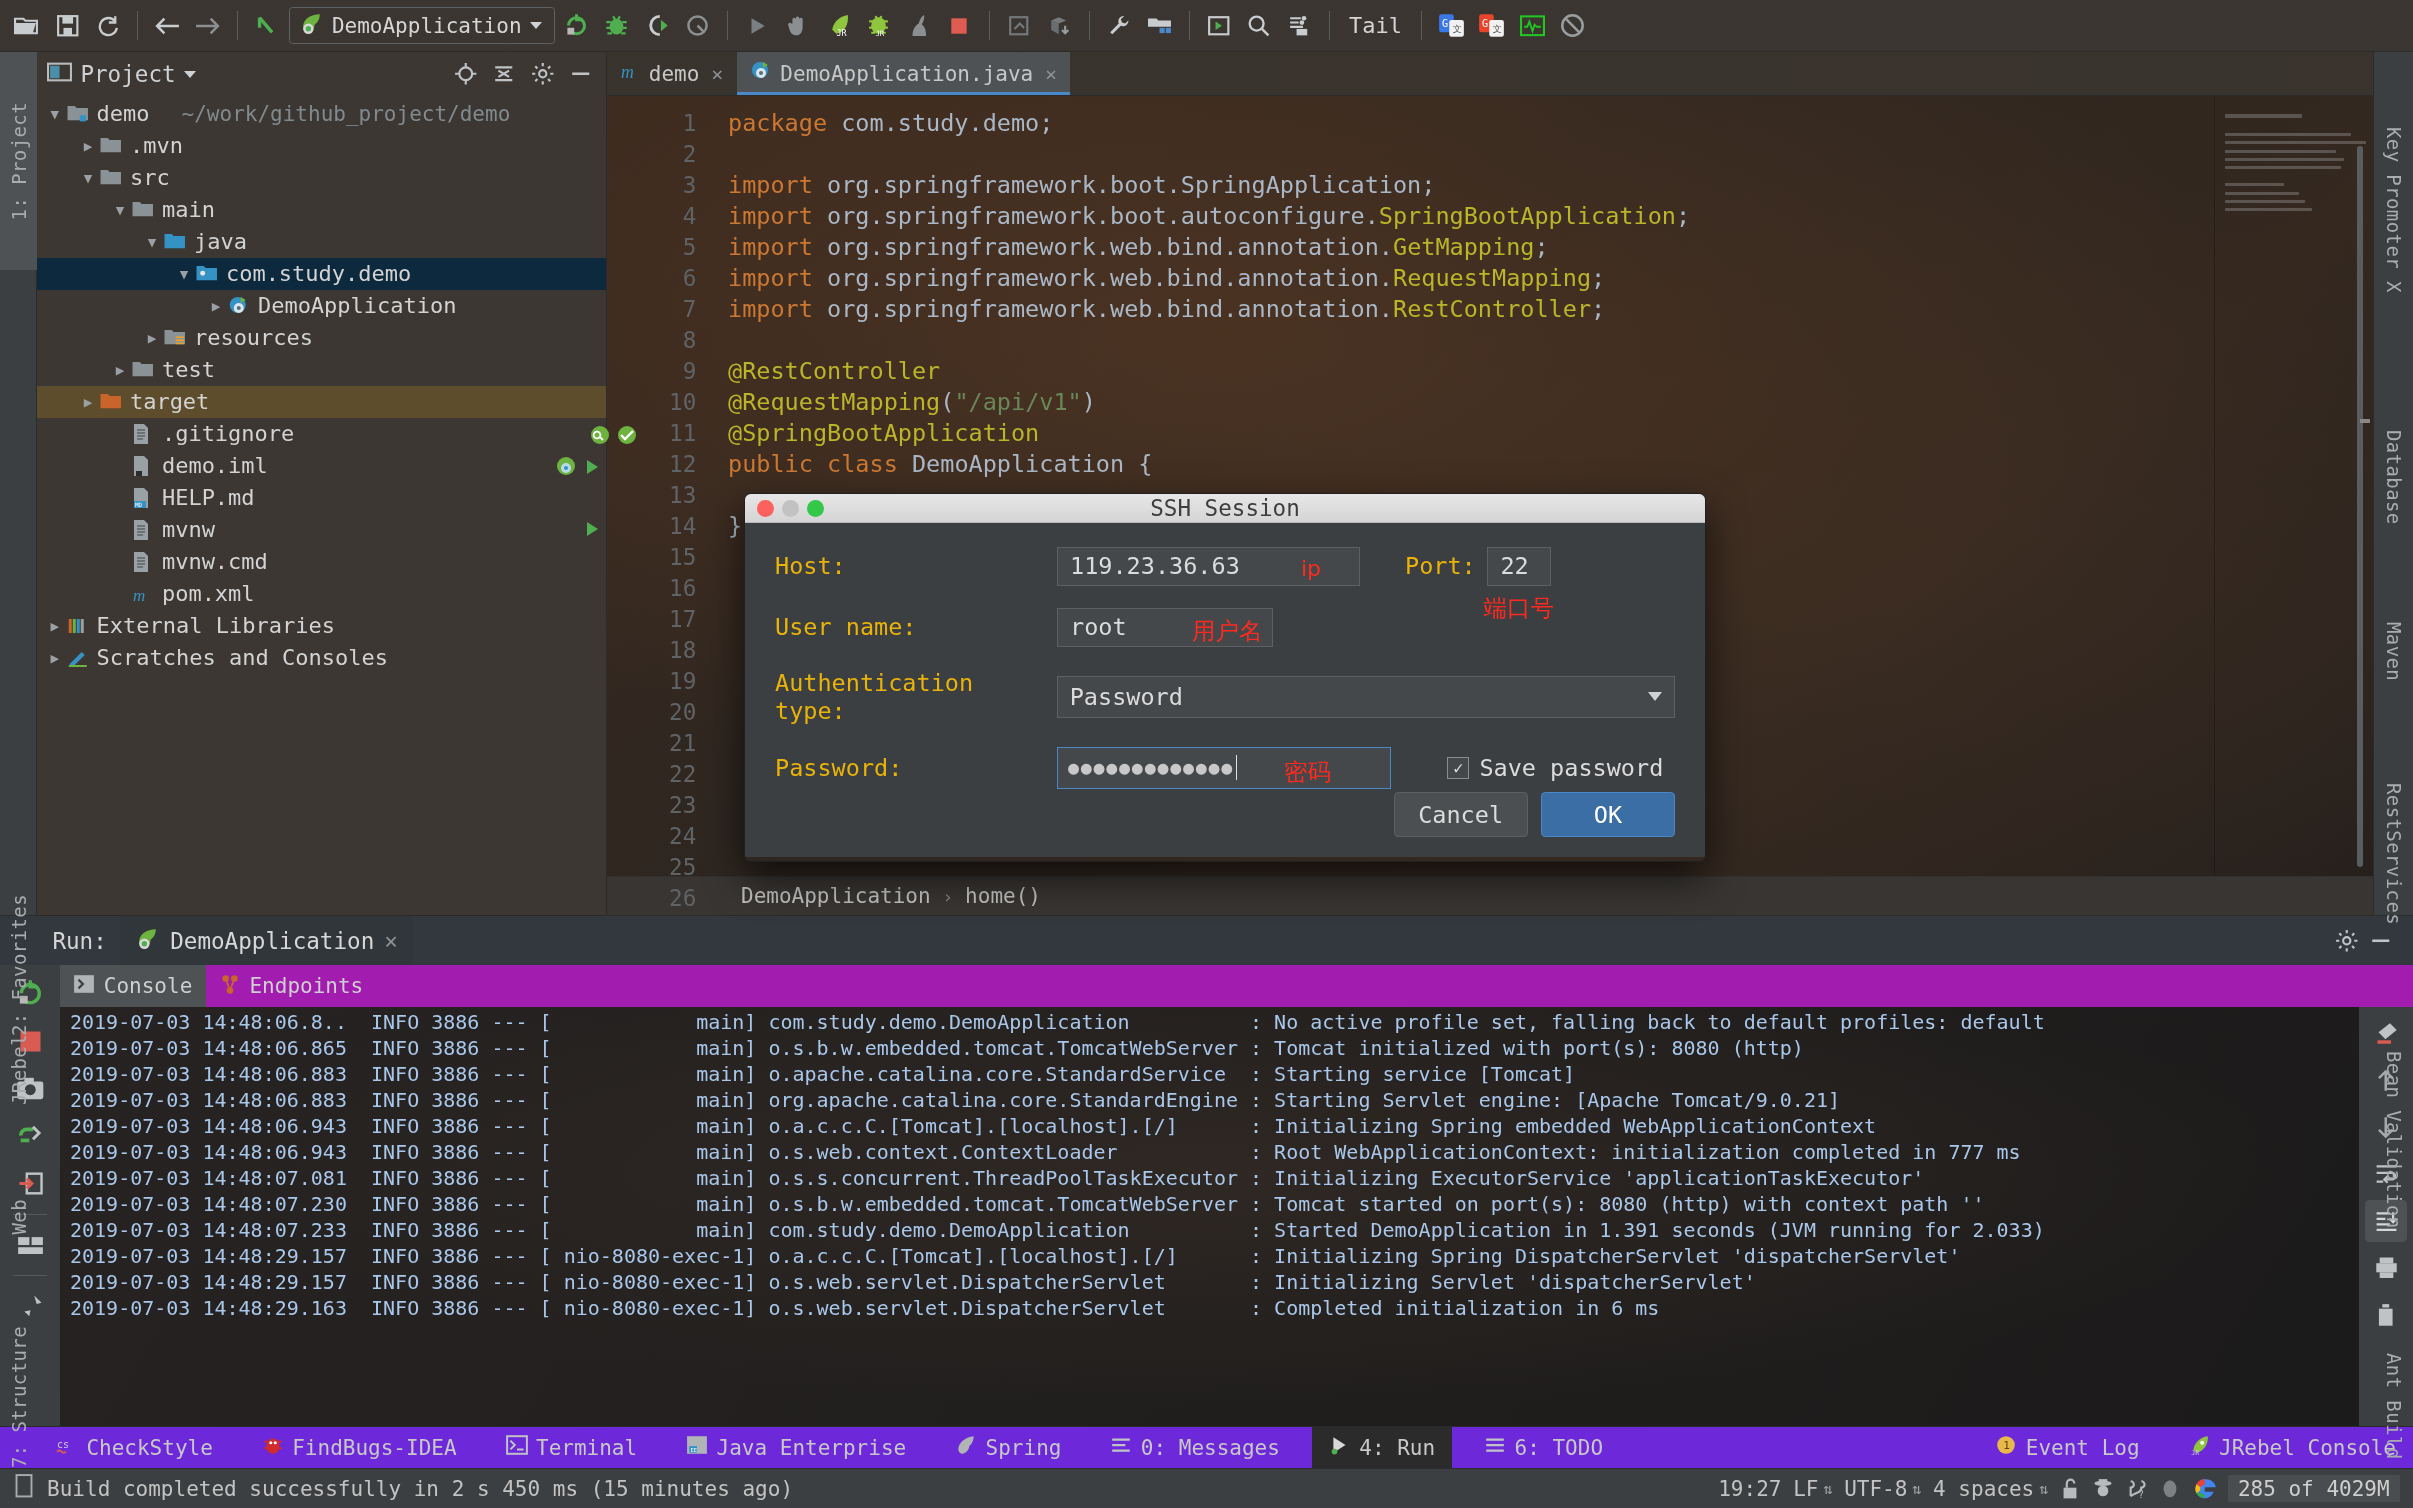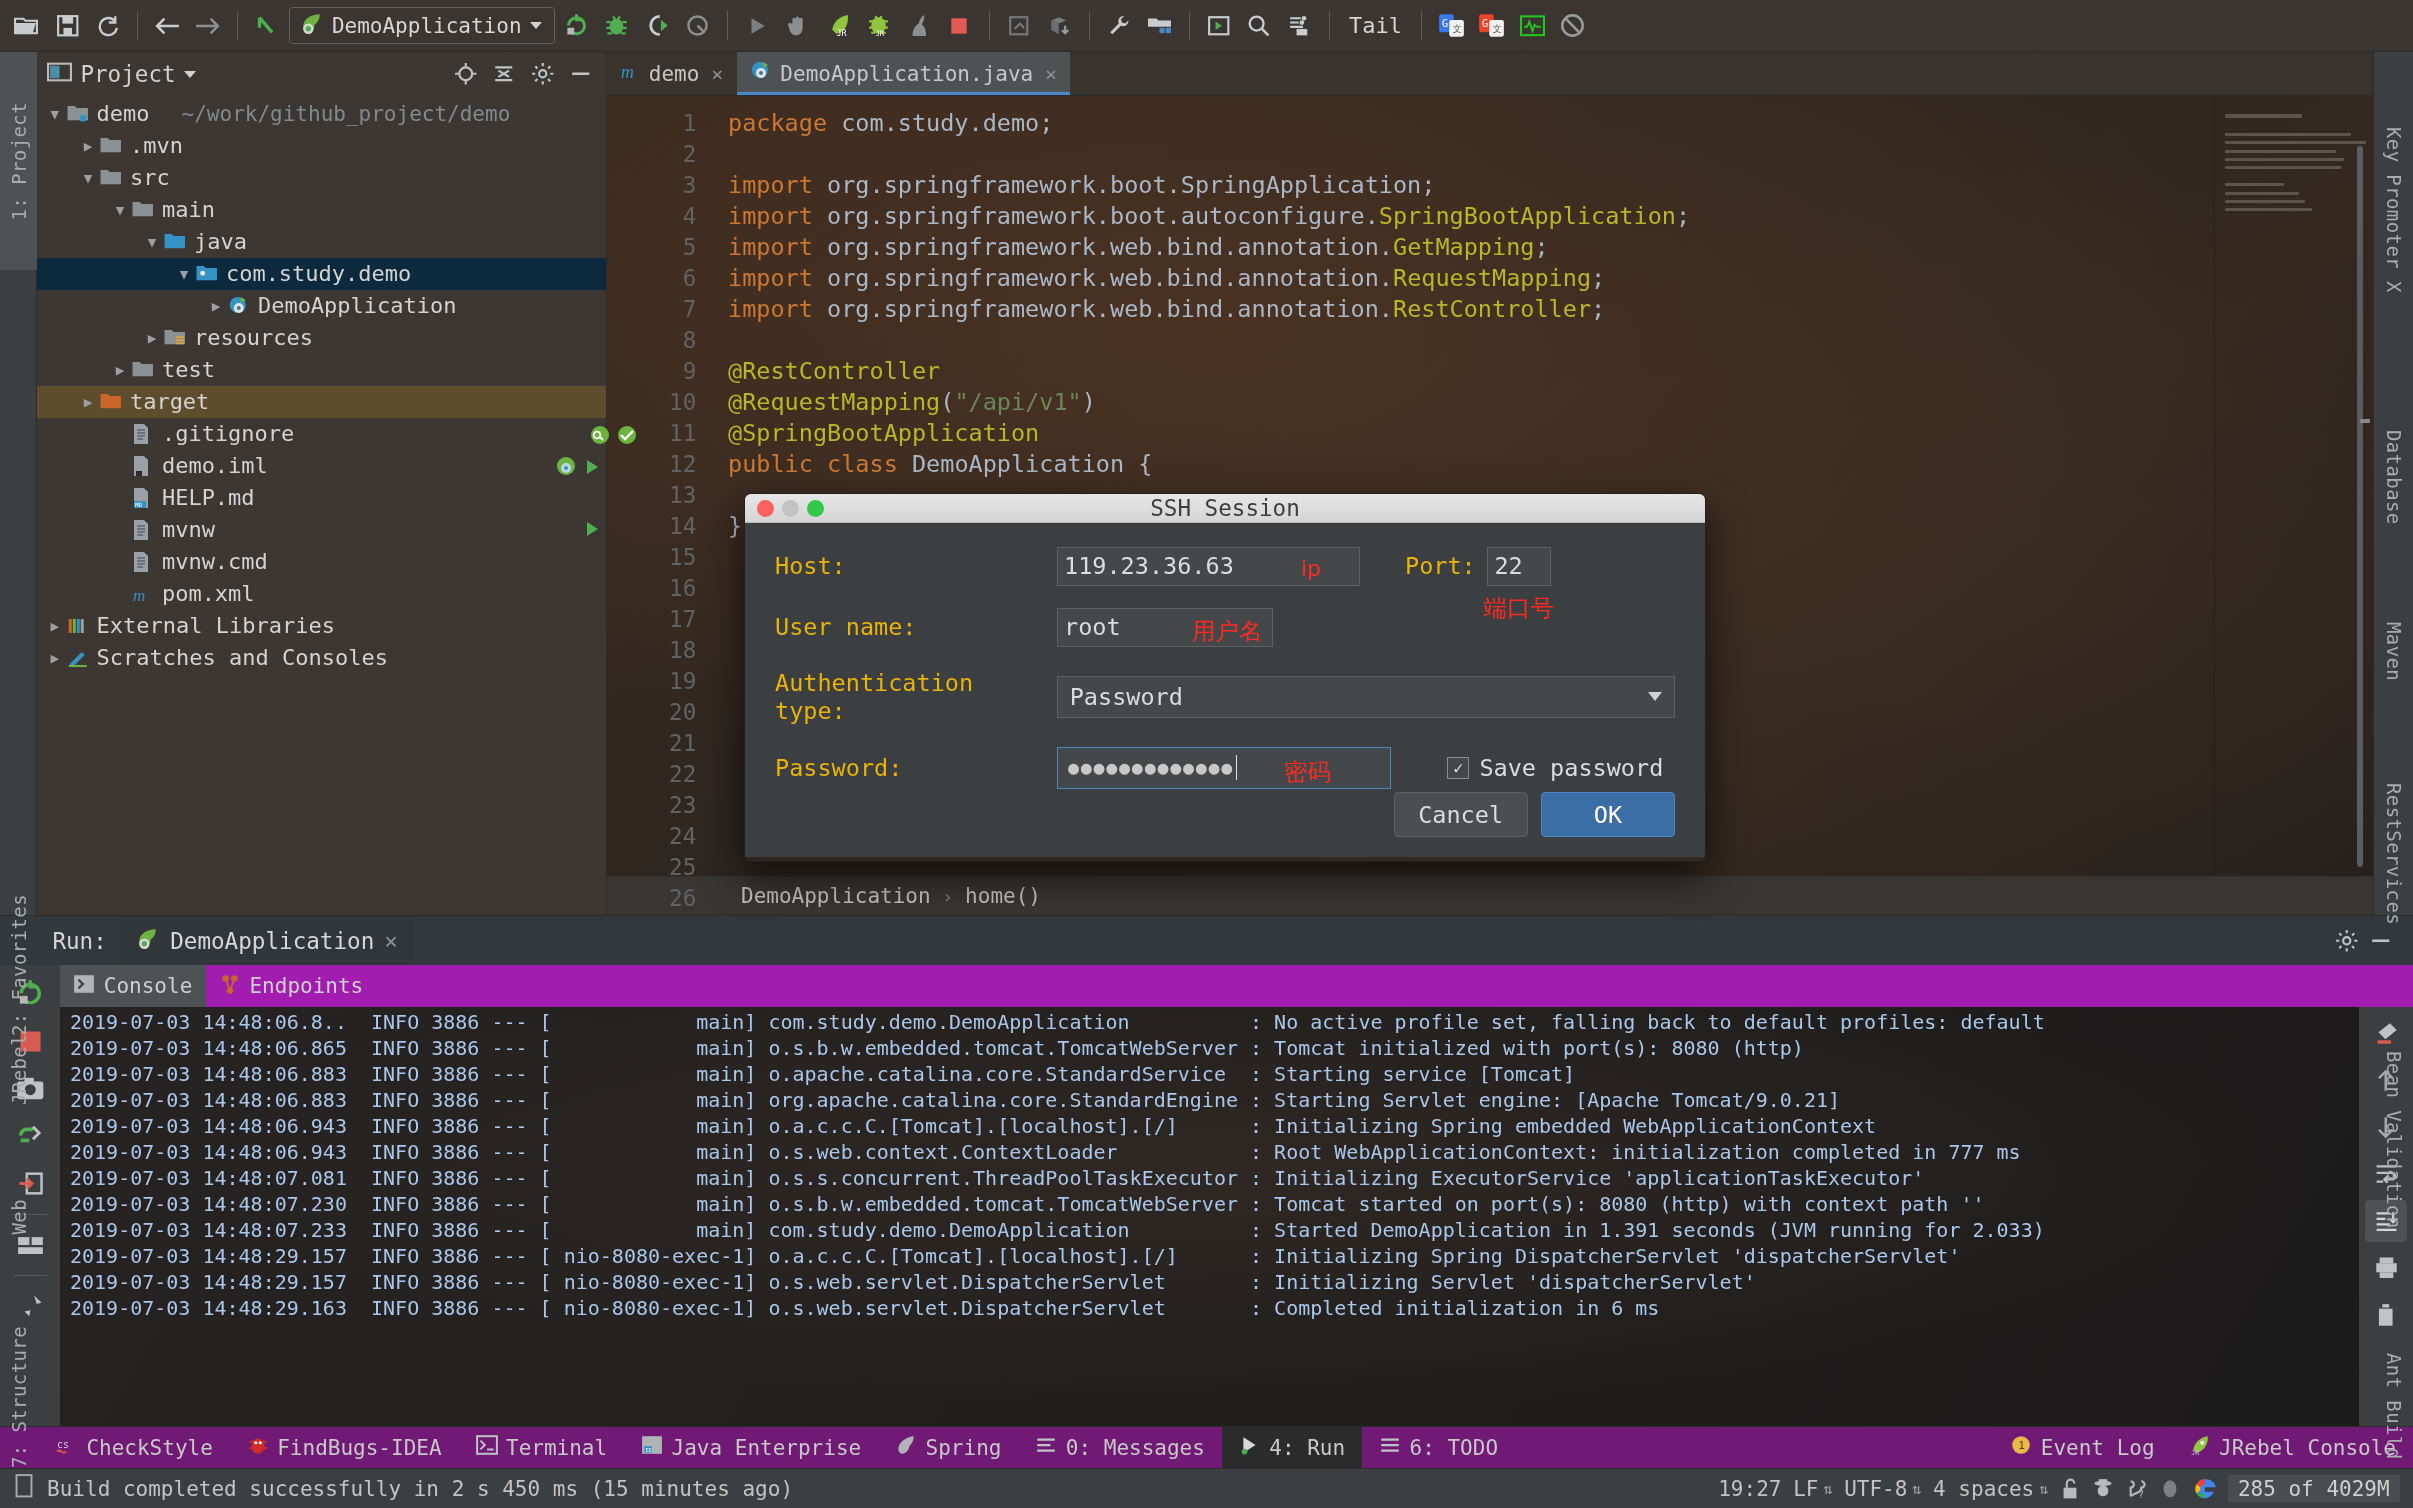--- a/index.html
+++ b/index.html
@@ -127,22 +127,22 @@
       radial-gradient(ellipse at 50% 40%, rgba(70,55,45,.38), transparent 65%),
       linear-gradient(120deg,#262322 0%,#201e1d 55%,#1c1b1b 100%);}
   .console-text{flex:1 1 auto; overflow:hidden; padding:1.7px 0 0 10px; font-size:20px; line-height:26px;
      color:#a9c7ea; font-family:"DejaVu Sans Mono",monospace; white-space:pre;}
   .console-side{width:54px;flex:0 0 54px; display:flex;flex-direction:column;align-items:center;
      padding-top:5px; gap:5px; background:#3c3f41;}
   .cs-btn{width:42px;height:42px;display:flex;align-items:center;justify-content:center;}
   .cs-btn.on{background:#4e5254;border-radius:4.2px;}
 
   
-  .toolstrip{height:42px;flex:0 0 42px;display:flex;align-items:center;background:#701a75;
-             border-top:0.8px solid #2b2b2b; padding-left:39px; gap:0;}
+  .toolstrip{height:42px;flex:0 0 42px;display:flex;align-items:center;background:#6d28d9;
+             border-top:0.8px solid #2b2b2b; padding-left:39px; gap:15px;}
   .ts-item{display:flex;align-items:center;gap:8.4px;padding:0 17px;height:42px;color:#c8c8c8;
            font-size:21px;font-family:"DejaVu Sans Mono",monospace;}
   .ts-item.sel{background:#2b2b2b;}
   .ts-sp{flex:1;}
   .statusbar{height:40px;flex:0 0 40px;display:flex;align-items:center;background:#3c3f41;
              border-top:0.8px solid #2b2b2b;padding:0 13.4px;gap:11.7px;color:#c3c3c3;font-size:21px;
              font-family:"DejaVu Sans Mono",monospace;}
   .statusbar .sp{flex:1;}
   .sb-item{display:flex;align-items:center;gap:5px;}
   .memory{background:#4a4d4f;padding:1.7px 10px;border-radius:1.7px;color:#cfcfcf;}
@@ -155,21 +155,21 @@
              position:relative;border-bottom:0.8px solid #b9b9b9;}
   .traffic{display:flex;gap:8.4px;padding-left:11.7px;}
   .tl{width:17px;height:17px;border-radius:50%;}
   .tl.r{background:#fc615d;} .tl.y{background:#c2c2c2;} .tl.g{background:#34c84a;}
   .dlg-title .t{position:absolute;left:0;right:0;text-align:center;color:#3d3d3d;font-size:22.6px;
                 font-family:"DejaVu Sans Mono",monospace;}
   .dlg-body{height:334px;background:#3c3f41;padding:23.5px 30px 17px 30px;position:relative;}
   .frow{display:flex;align-items:center;margin-bottom:15px;}
   .flabel{color:#eab308;font-size:23.5px;font-family:"DejaVu Sans Mono",monospace;width:282px;flex:0 0 282px;}
   .ftext{background:#45484a;border:0.8px solid #5d6163;height:39px;display:flex;align-items:center;
-         padding:0 6px;color:#dcdcdc;font-size:23.5px;font-family:"DejaVu Sans Mono",monospace;
+         padding:0 12px;color:#dcdcdc;font-size:23.5px;font-family:"DejaVu Sans Mono",monospace;
          position:relative;}
   .anno{color:#ff2a1f;font-family:"DejaVu Sans",sans-serif;font-size:22px;position:absolute;}
   .combo{background:#45484a;border:0.8px solid #5d6163;height:42px;display:flex;align-items:center;
          justify-content:space-between;padding:0 11.7px;color:#dcdcdc;font-size:23.5px;flex:1;
          font-family:"DejaVu Sans Mono",monospace;}
   .combo .cc{width:0;height:0;border-left:7.5px solid transparent;border-right:7.5px solid transparent;
              border-top:9.2px solid #cfd2d4;}
   .pwdbox{background:#45484a;border:1.7px solid #4a88c7;height:42px;display:flex;align-items:center;
           padding:0 10px;position:relative;}
   .dots{color:#c8c8c8;font-size:18.4px;letter-spacing:1.7px;}

